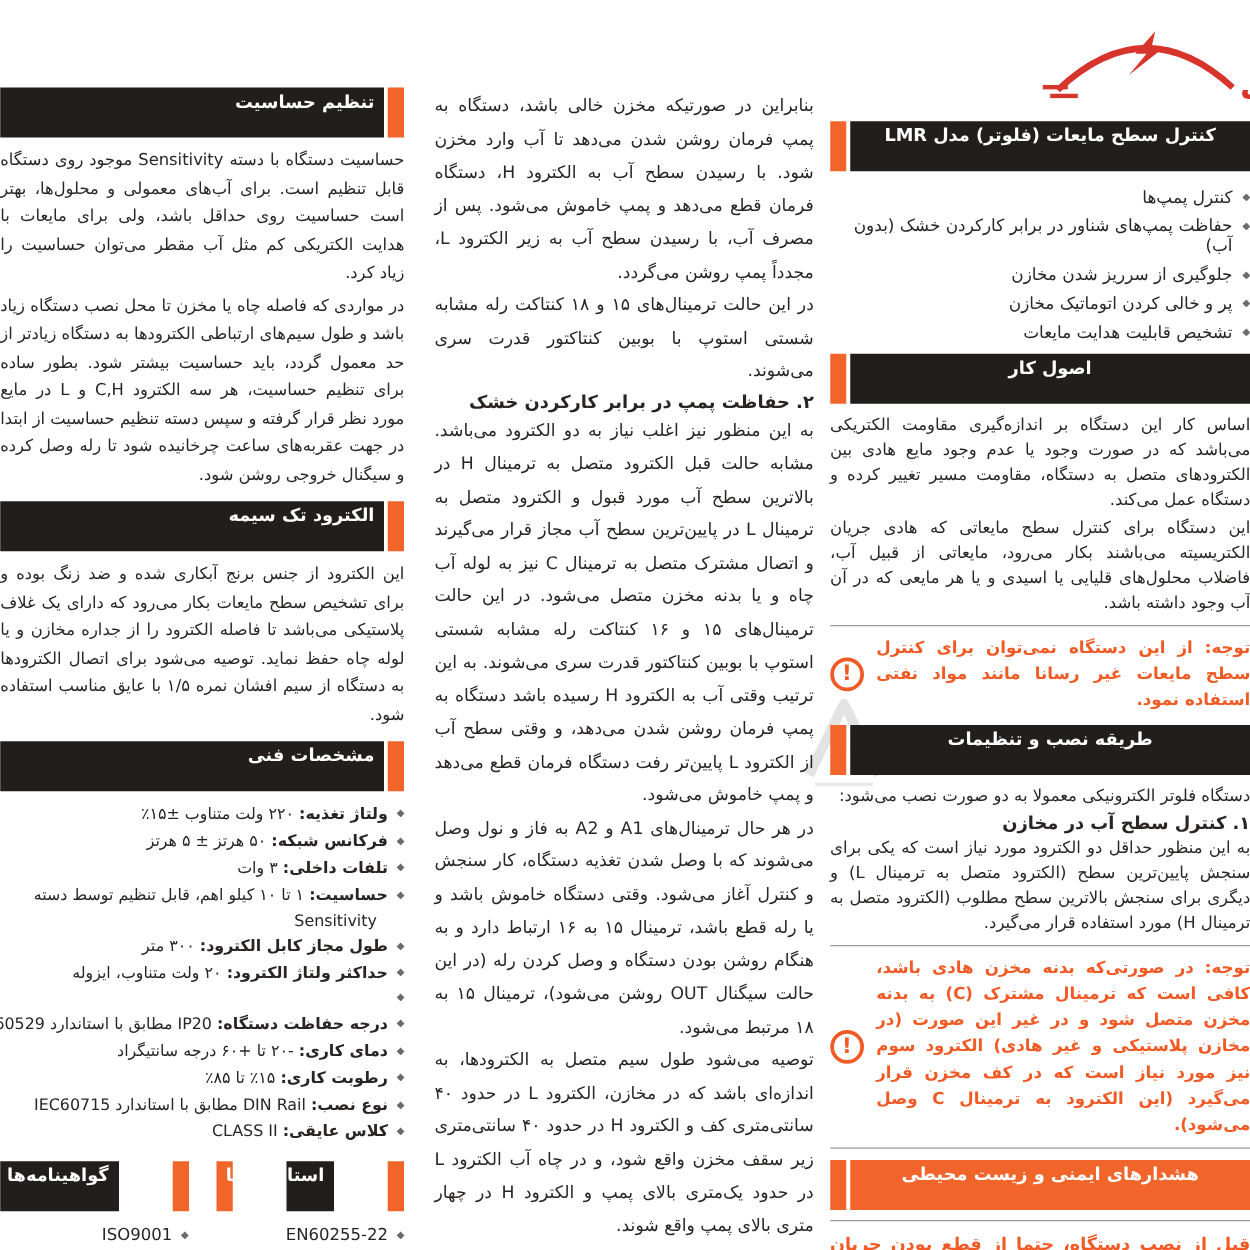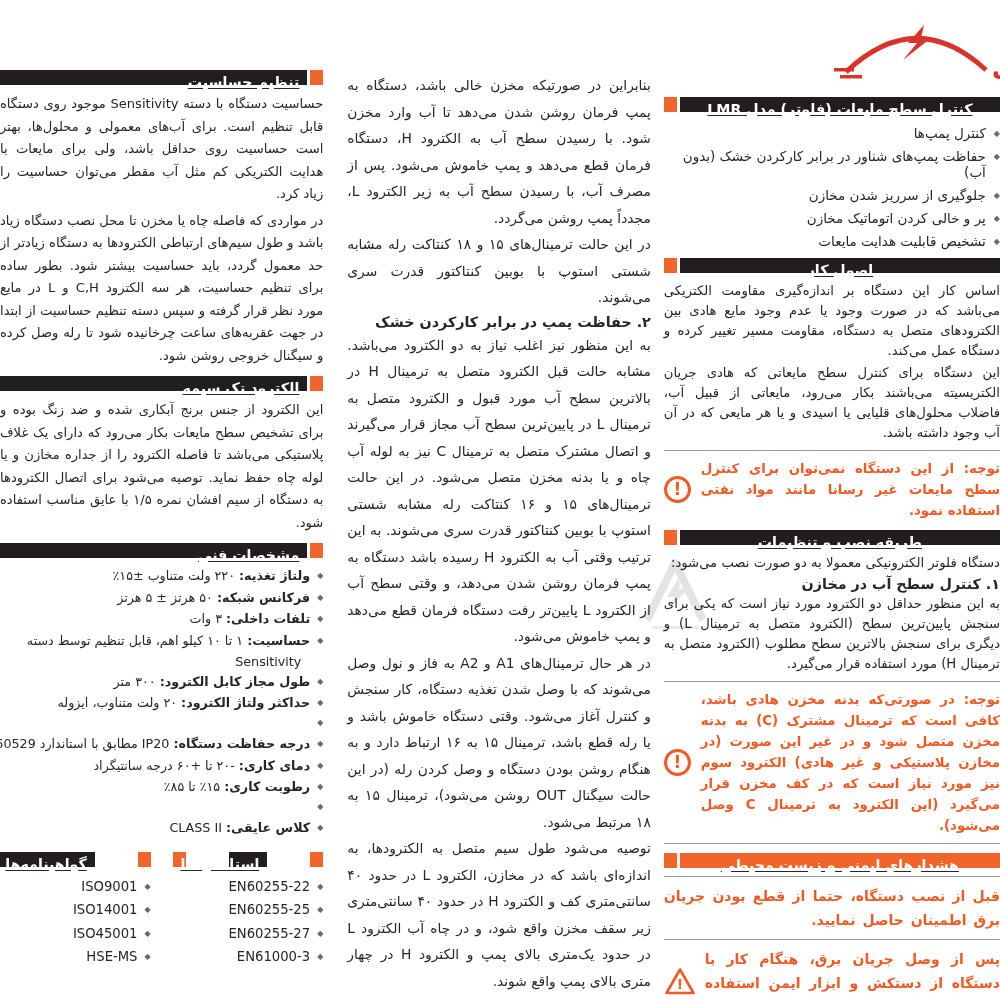--- a/index.html
+++ b/index.html
@@ -7,21 +7,21 @@
   body { width:1000px; height:1000px; background:#f4f4f4; font-family:"DejaVu Sans","Liberation Sans",sans-serif; }
   .page { position:relative; width:1000px; height:1000px; background:#ffffff; overflow:hidden; direction:rtl; color:#2a2424; }
   .watermark { position:absolute; left:638px; top:556px; z-index:0; opacity:.5; }
   .cols { position:relative; z-index:1; display:flex; gap:13px; height:100%; }
   .col { min-width:0; }
   .col-right { width:340px; }
   .col-mid { width:307px; padding-top:72px;margin-left:11px; }
   .col-left { width:327px; padding-top:70px; }
 
   
-  .hbar { display:flex; direction:ltr; height:15px; margin:9px 0 8px;text-decoration:underline; }
+  .hbar { display:flex; direction:ltr; height:40px; margin:9px 0 8px; }
   .hbar .sq { width:13px; flex:none; background:#f2652a; }
   .hbar .gp { width:3px; flex:none; background:#ffffff; }
   .hbar .bk { flex:1; min-width:0; background:#221e1d; color:#fff; direction:rtl;
               font-weight:bold; font-size:14.2px; line-height:25px; padding:0 8px; white-space:nowrap; }
   .hbar .bk.ta-left { text-align:center; }
   .hbar .bk.ta-right { text-align:right; }
   .hbar.orange .bk { background:#f2652a; }
 
   .rule { border:none; border-top:1px solid #9a9a9a; margin:7px 0; }
 
@@ -249,20 +249,22 @@
         <span><span class="lbl">دمای کاری:</span>
         <span>-۲۰ تا +۶۰ درجه سانتیگراد</span></span>
       </div>
       <div class="spec">
         <span class="diamond">◆</span>
         <span><span class="lbl">رطوبت کاری:</span>
         <span>۱۵٪ تا ۸۵٪</span></span>
       </div>
       <div class="spec">
         <span class="diamond">◆</span>
+        <span><span class="lbl">نوع نصب:</span>
+        <span>DIN Rail مطابق با استاندارد IEC60715</span></span>
       </div>
       <div class="spec">
         <span class="diamond">◆</span>
         <span><span class="lbl">کلاس عایقی:</span>
         <span>CLASS II</span></span>
       </div>
 
       <div class="twin">
         <div class="sub">
           <div class="hbar">

